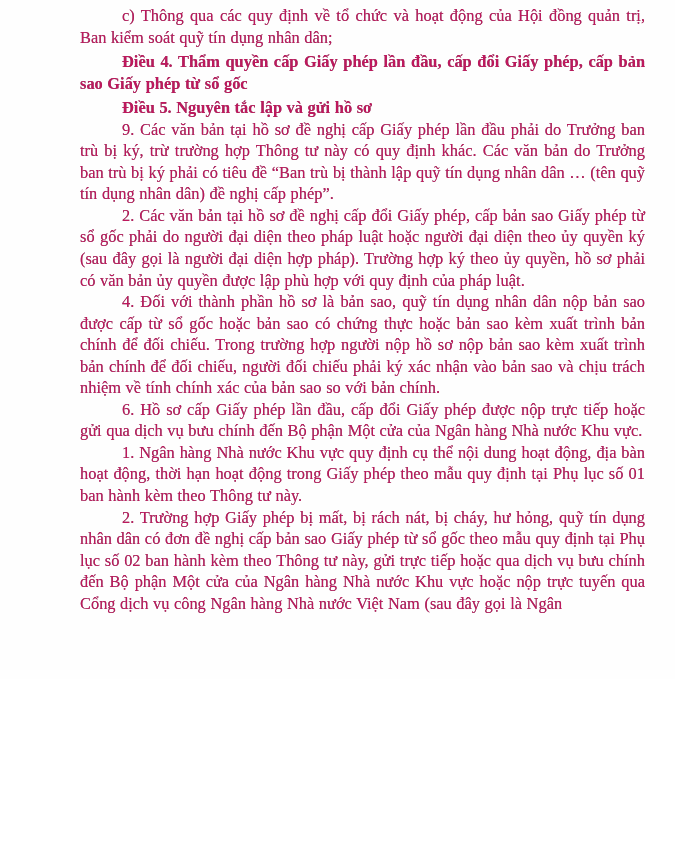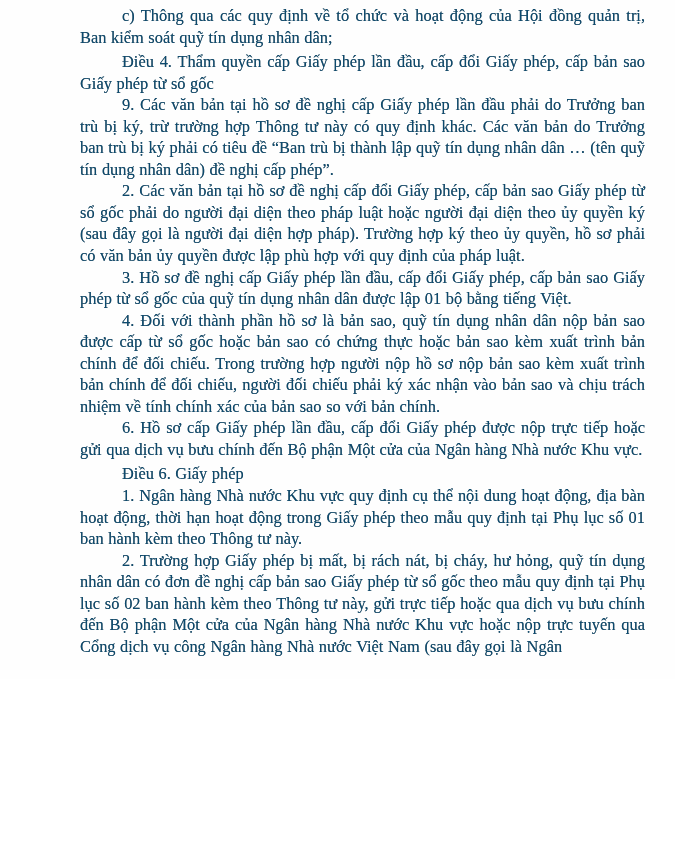--- a/index.html
+++ b/index.html
@@ -11,43 +11,42 @@
     position: relative;
     width: 675px;
     height: 679px;
     box-sizing: border-box;
     background: #fefefe;
     overflow: hidden;
     padding: 5px 30px 0 80px;
     font-family: "Liberation Serif", "DejaVu Serif", serif;
     font-size: 16.4px;
     line-height: 21.55px;
-    color: #0c4a6e;
+    color: #be185d;
     text-align: justify;
     
     text-shadow: 0 0 0.45px rgba(20,20,20,0.55);
   }
   .scan-page p {
     margin: 0;
     padding: 0;
     text-indent: 42px;
     word-spacing: 0.5px;
   }
   .scan-page p.heading {
-    font-weight: normal;
+    font-weight: bold;
     margin-top: 3px;
   }
 </style>
 </head>
 <body>
 
 <div class="scan-page">
   <p>c) Thông qua các quy định về tổ chức và hoạt động của Hội đồng quản trị, Ban kiểm soát quỹ tín dụng nhân dân;</p>
   <p class="heading">Điều 4. Thẩm quyền cấp Giấy phép lần đầu, cấp đổi Giấy phép, cấp bản sao Giấy phép từ sổ gốc</p>
+  <p class="heading">Điều 5. Nguyên tắc lập và gửi hồ sơ</p>
   <p>9. Các văn bản tại hồ sơ đề nghị cấp Giấy phép lần đầu phải do Trưởng ban trù bị ký, trừ trường hợp Thông tư này có quy định khác. Các văn bản do Trưởng ban trù bị ký phải có tiêu đề “Ban trù bị thành lập quỹ tín dụng nhân dân … (tên quỹ tín dụng nhân dân) đề nghị cấp phép”.</p>
   <p>2. Các văn bản tại hồ sơ đề nghị cấp đổi Giấy phép, cấp bản sao Giấy phép từ sổ gốc phải do người đại diện theo pháp luật hoặc người đại diện theo ủy quyền ký (sau đây gọi là người đại diện hợp pháp). Trường hợp ký theo ủy quyền, hồ sơ phải có văn bản ủy quyền được lập phù hợp với quy định của pháp luật.</p>
-  <p>3. Hồ sơ đề nghị cấp Giấy phép lần đầu, cấp đổi Giấy phép, cấp bản sao Giấy phép từ sổ gốc của quỹ tín dụng nhân dân được lập 01 bộ bằng tiếng Việt.</p>
   <p>4. Đối với thành phần hồ sơ là bản sao, quỹ tín dụng nhân dân nộp bản sao được cấp từ sổ gốc hoặc bản sao có chứng thực hoặc bản sao kèm xuất trình bản chính để đối chiếu. Trong trường hợp người nộp hồ sơ nộp bản sao kèm xuất trình bản chính để đối chiếu, người đối chiếu phải ký xác nhận vào bản sao và chịu trách nhiệm về tính chính xác của bản sao so với bản chính.</p>
   <p>6. Hồ sơ cấp Giấy phép lần đầu, cấp đổi Giấy phép được nộp trực tiếp hoặc gửi qua dịch vụ bưu chính đến Bộ phận Một cửa của Ngân hàng Nhà nước Khu vực.</p>
-  <p class="heading">Điều 6. Giấy phép</p>
   <p>1. Ngân hàng Nhà nước Khu vực quy định cụ thể nội dung hoạt động, địa bàn hoạt động, thời hạn hoạt động trong Giấy phép theo mẫu quy định tại Phụ lục số 01 ban hành kèm theo Thông tư này.</p>
   <p>2. Trường hợp Giấy phép bị mất, bị rách nát, bị cháy, hư hỏng, quỹ tín dụng nhân dân có đơn đề nghị cấp bản sao Giấy phép từ sổ gốc theo mẫu quy định tại Phụ lục số 02 ban hành kèm theo Thông tư này, gửi trực tiếp hoặc qua dịch vụ bưu chính đến Bộ phận Một cửa của Ngân hàng Nhà nước Khu vực hoặc nộp trực tuyến qua Cổng dịch vụ công Ngân hàng Nhà nước Việt Nam (sau đây gọi là Ngân</p>
 </div>
 
 </body></html>

